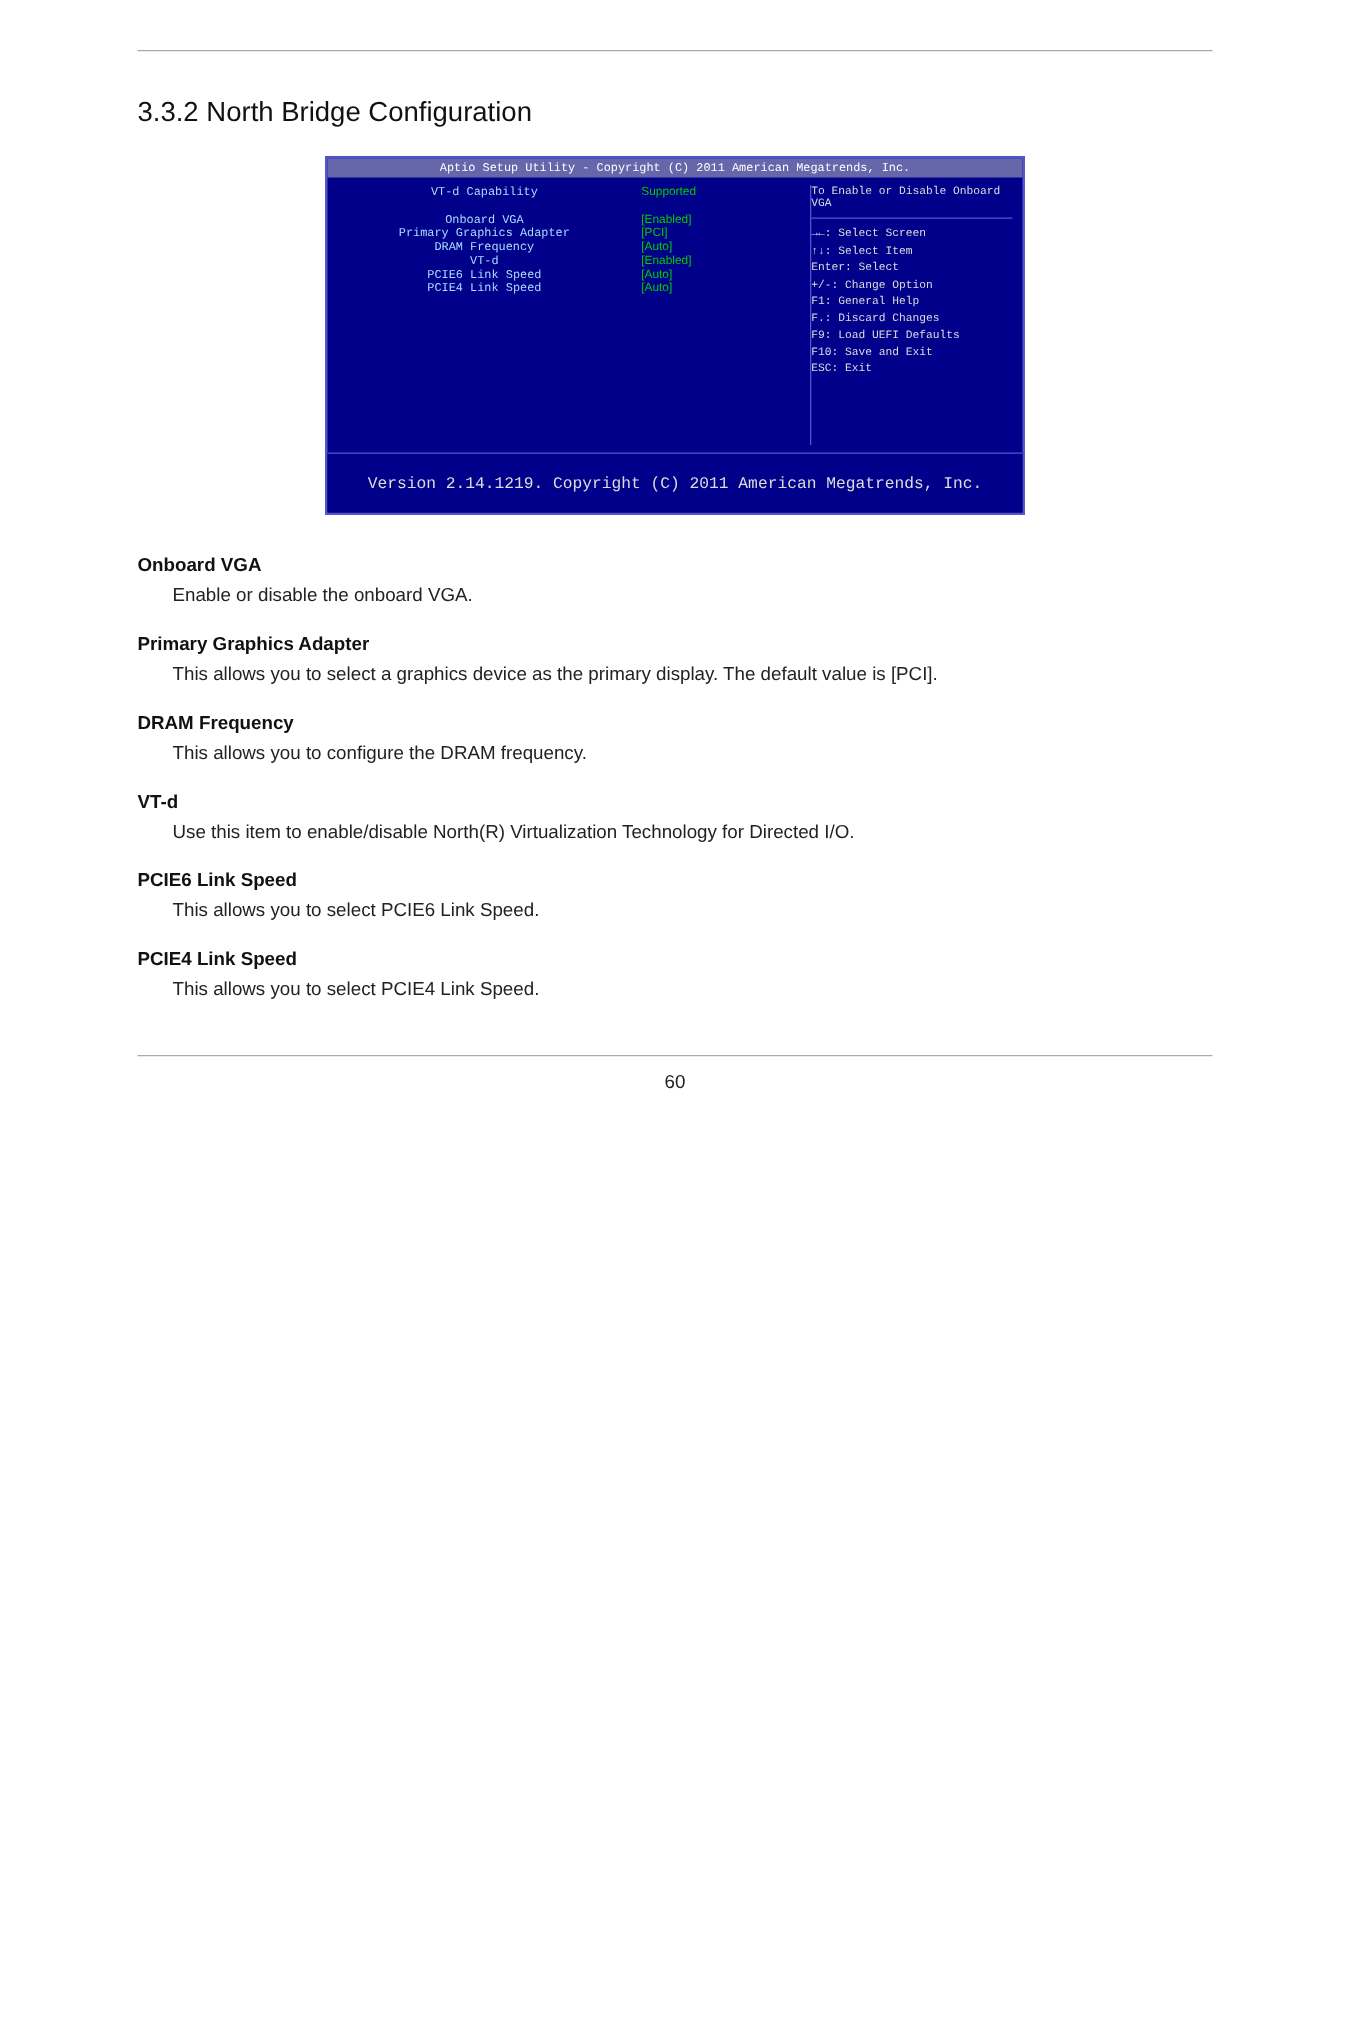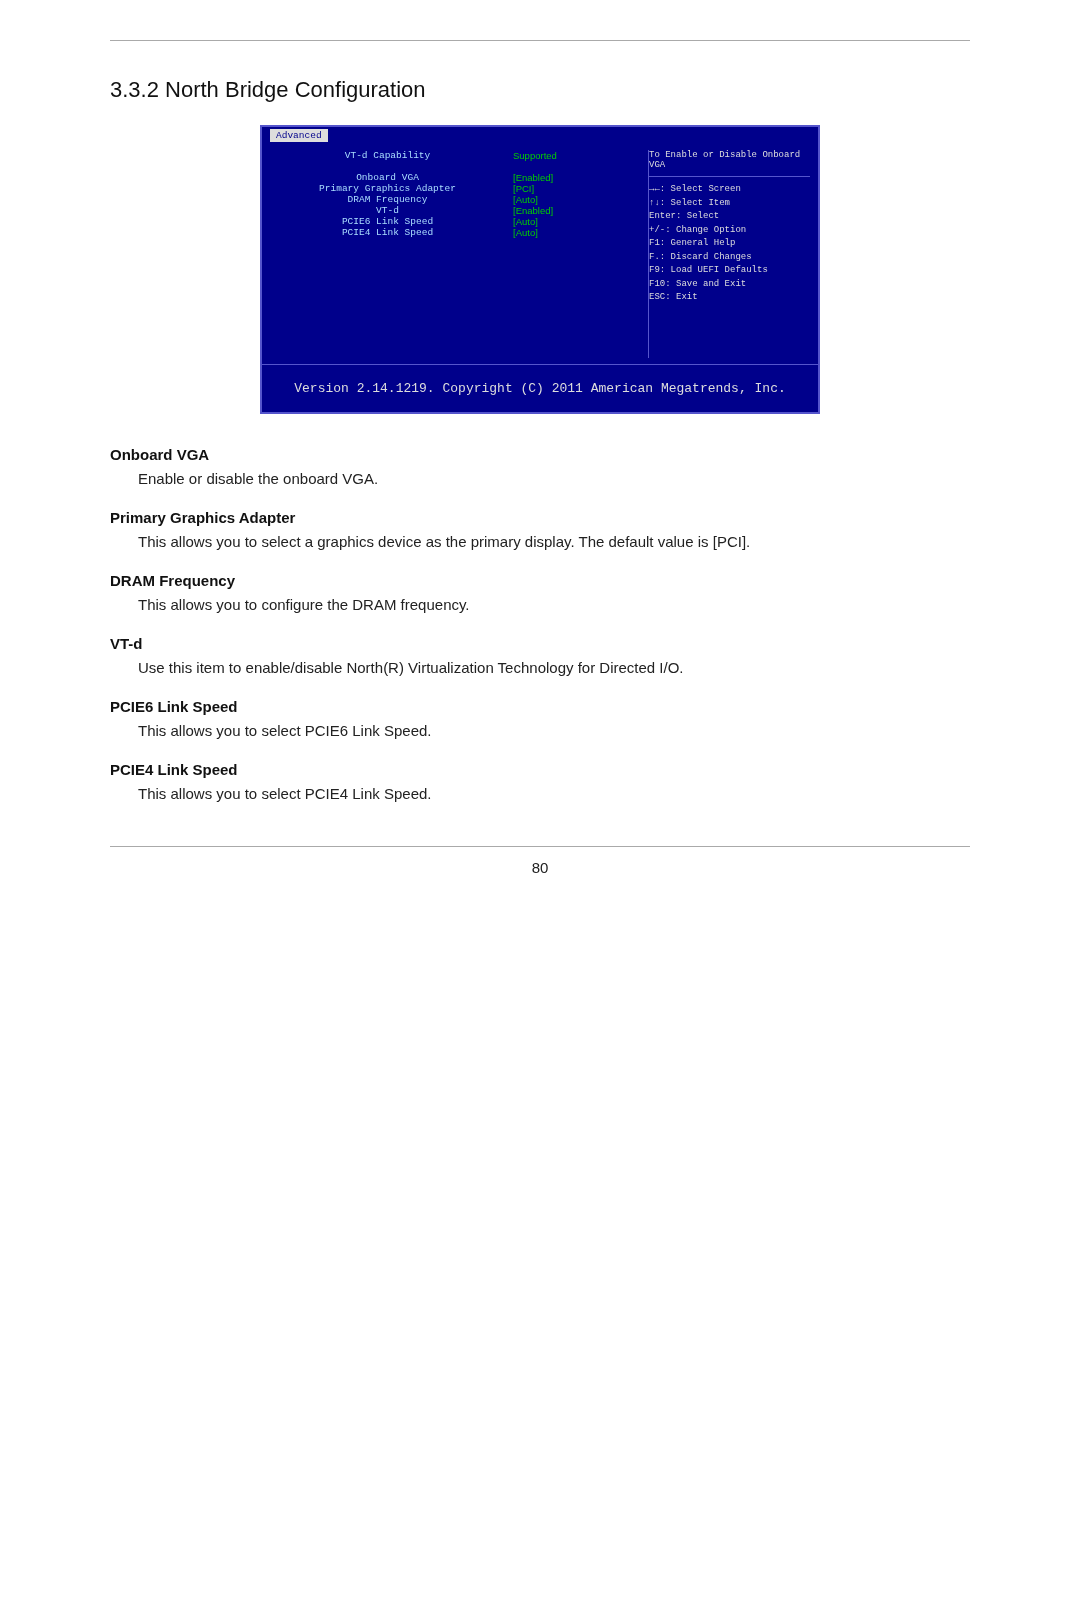--- a/index.html
+++ b/index.html
@@ -169,23 +169,21 @@
 <body>
 
 <div class="page-container">
   <hr class="top-rule">
 
   <div class="section-title">
     <span>3.3.2</span>&nbsp;<span>North Bridge Configuration</span>
   </div>
 
   <div class="bios-box">
-    <div class="bios-tab-bar">
-      <span class="bios-tab">Advanced</span>
-    </div>
+    <div class="bios-title-bar">Aptio Setup Utility - Copyright (C) 2011 American Megatrends, Inc.</div>
     <div class="bios-content">
       <div class="bios-left">
         <div class="bios-label">VT-d Capability</div>
         <br>
         <div class="bios-label">Onboard VGA</div>
         <div class="bios-label">Primary Graphics Adapter</div>
         <div class="bios-label">DRAM Frequency</div>
         <div class="bios-label">VT-d</div>
         <div class="bios-label">PCIE6 Link Speed</div>
         <div class="bios-label">PCIE4 Link Speed</div>
@@ -243,14 +241,14 @@
     <div class="doc-heading">PCIE6 Link Speed</div>
     <div class="doc-body">This allows you to select PCIE6 Link Speed.</div>
   </div>
 
   <div class="doc-section">
     <div class="doc-heading">PCIE4 Link Speed</div>
     <div class="doc-body">This allows you to select PCIE4 Link Speed.</div>
   </div>
 
   <hr class="bottom-rule">
-  <div class="page-number">80</div>
+  <div class="page-number">60</div>
 </div>
 
 </body></html>

